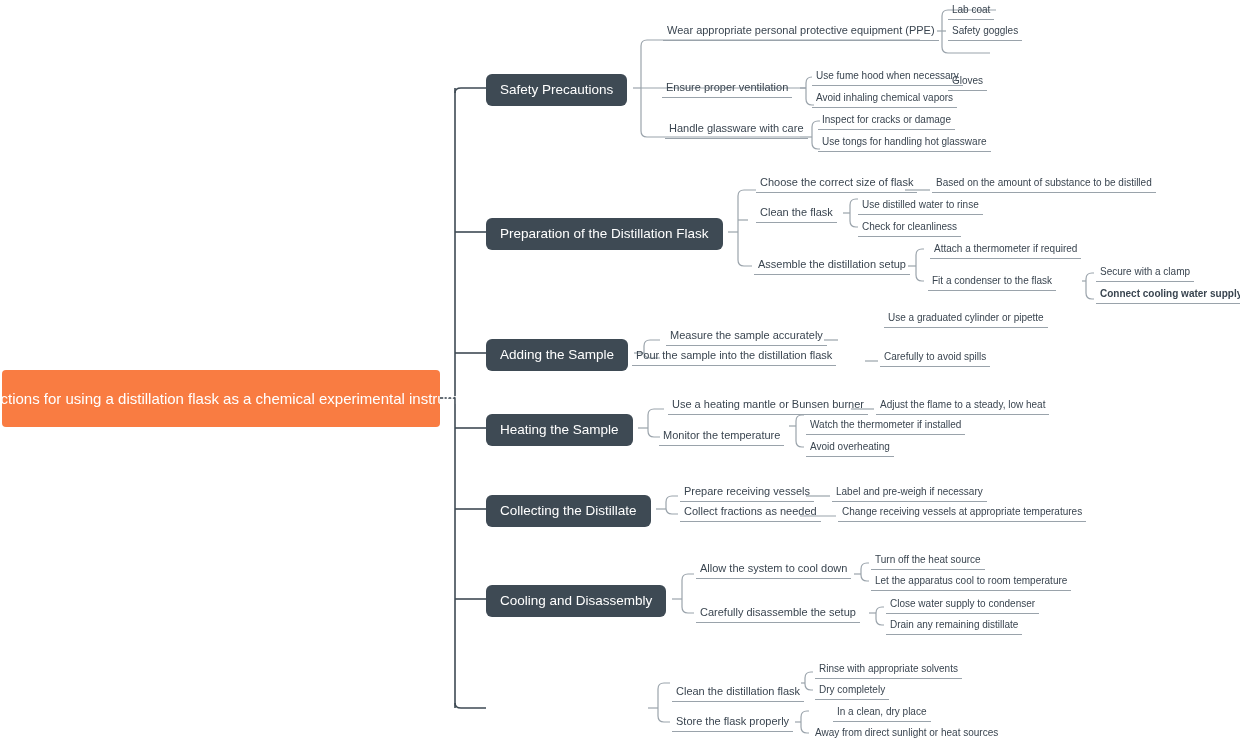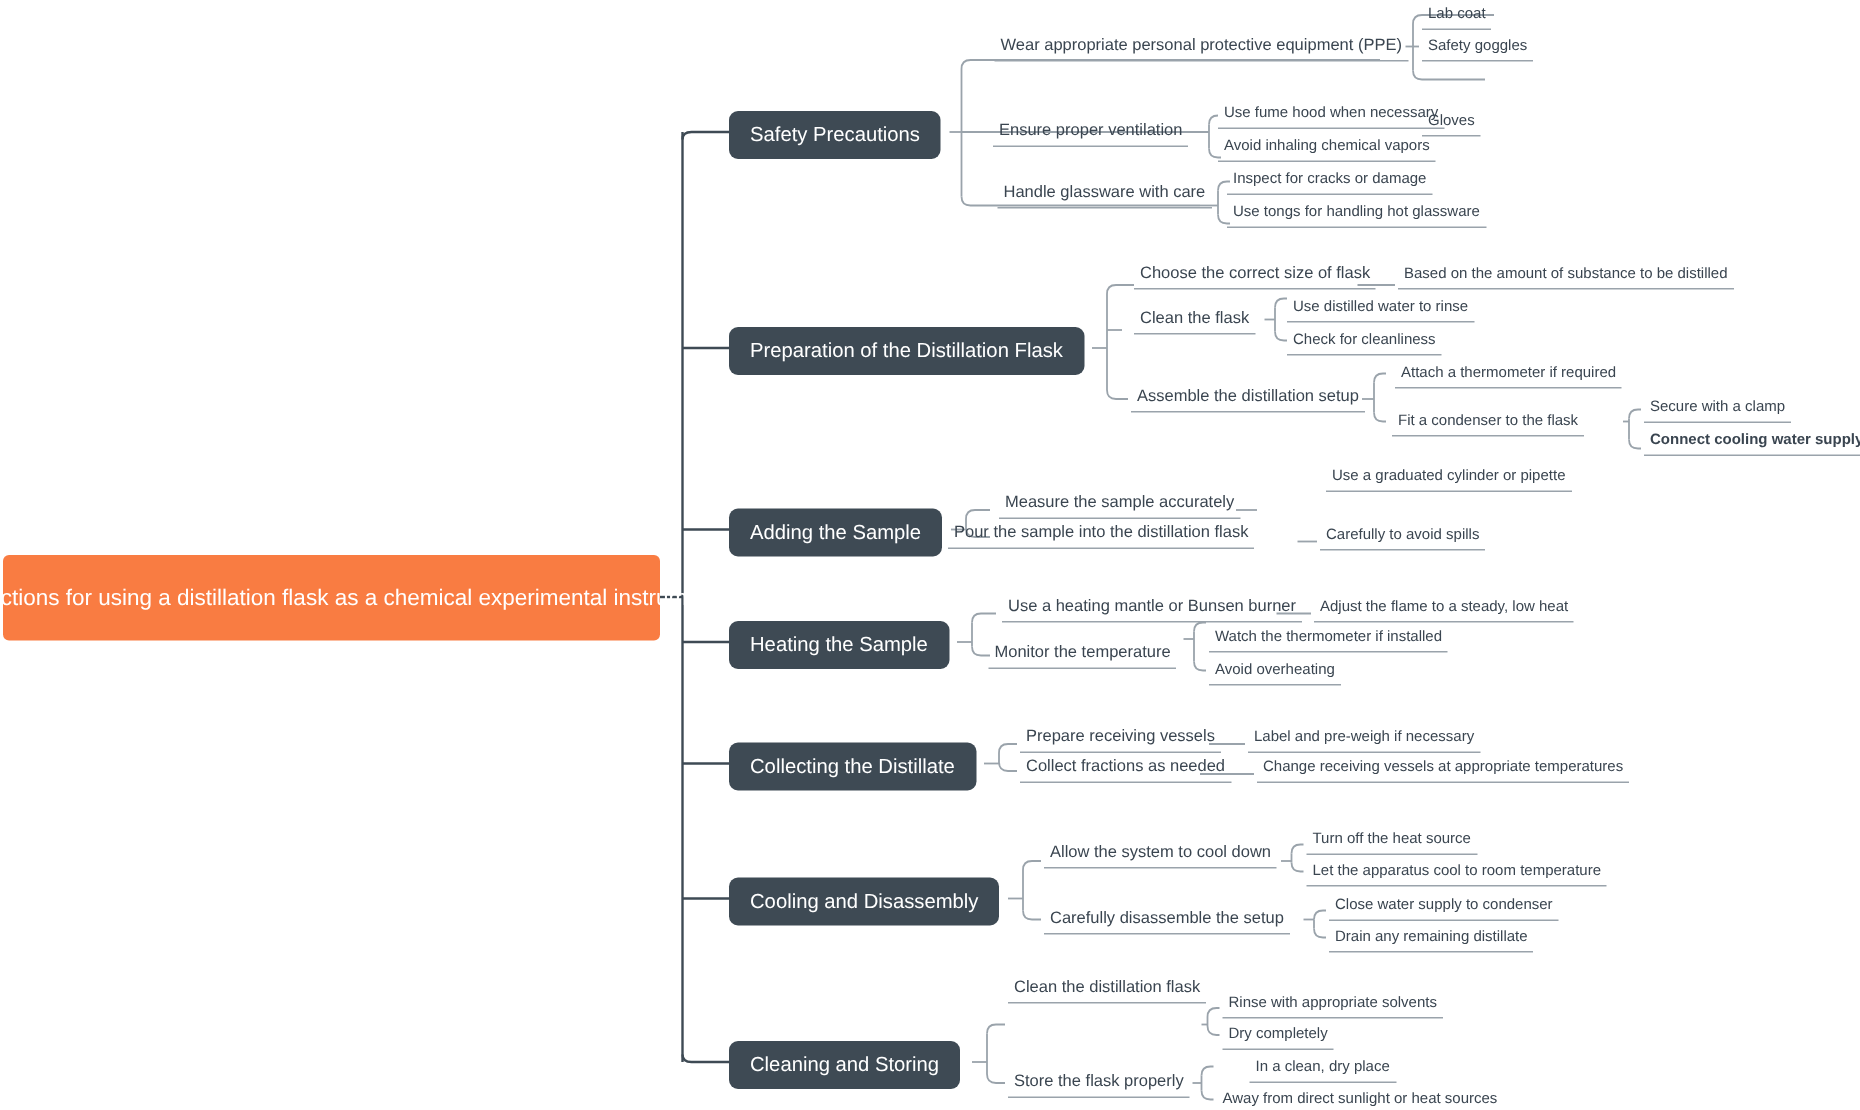--- a/index.html
+++ b/index.html
@@ -218,23 +218,20 @@
   </div>
 
   <div class="node leaf" style="left:838px;top:505px;">Change receiving vessels at appropriate temperatures</div>
   <div class="node sub" style="left:696px;top:562px;">Allow the system to cool down</div>
   <div class="node leaf" style="left:871px;top:553px;">Turn off the heat source</div>
   <div class="node leaf" style="left:871px;top:574px;">Let the apparatus cool to room temperature</div>
   <div class="node sub" style="left:696px;top:606px;">Carefully disassemble the setup</div>
   <div class="node leaf" style="left:886px;top:597px;">Close water supply to condenser</div>
   <div class="node leaf" style="left:886px;top:618px;">Drain any remaining distillate</div>
 
-  <div class="node topic" style="left:486px;top:694px;">
-    <span>Cleaning and Storing</span>
-  </div>
-  <div class="node sub" style="left:672px;top:652px;">Clean the distillation flask</div>
+  <div class="node sub" style="left:672px;top:685px;">Clean the distillation flask</div>
   <div class="node leaf" style="left:815px;top:662px;">Rinse with appropriate solvents</div>
   <div class="node leaf" style="left:815px;top:683px;">Dry completely</div>
   <div class="node sub" style="left:672px;top:715px;">Store the flask properly</div>
   <div class="node leaf" style="left:833px;top:705px;">In a clean, dry place</div>
   <div class="node leaf" style="left:811px;top:726px;">Away from direct sunlight or heat sources</div>
 
 </div>
 
 </body></html>

